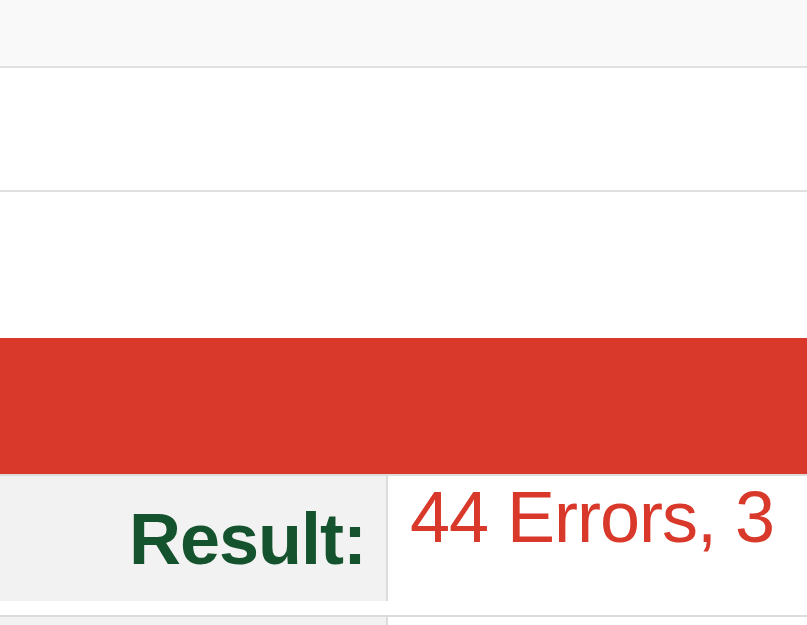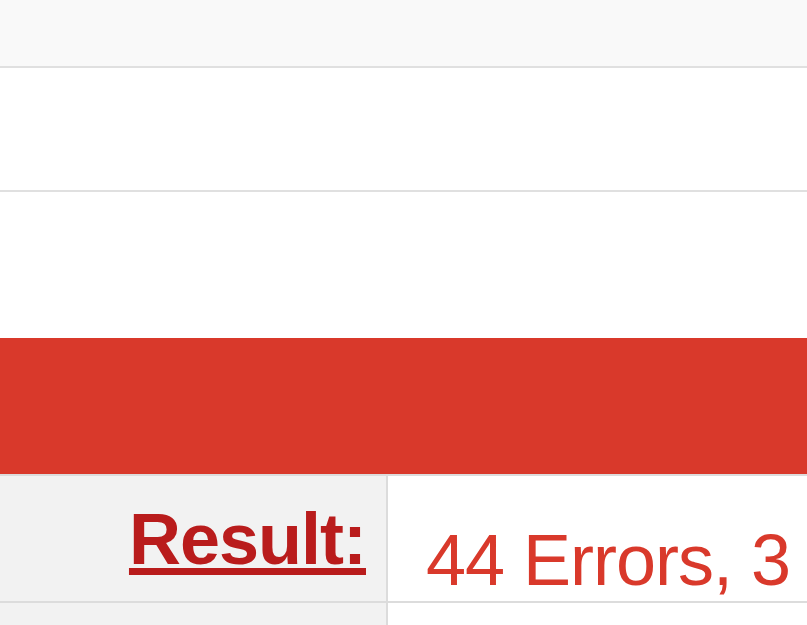--- a/index.html
+++ b/index.html
@@ -45,31 +45,30 @@
       display: flex;
       align-items: center;
       justify-content: flex-end;
       padding-right: 20px;
       height: 125px;
       border-right: 2px solid #dcdcdc;
     }
     .result-label {
       font-size: 72px;
       font-weight: 700;
-      color: #b91c1c;
+      color: #14532d;
       letter-spacing: -1px;
-      text-decoration: underline;
     }
     .result-value-cell {
       flex: 1;
       background: #ffffff;
       display: flex;
-      align-items: flex-end;
-      padding-left: 38px;
-      height: 125px;
+      align-items: flex-start;
+      padding-left: 22px;
+      height: 139px;
       white-space: nowrap;
     }
     .result-value {
       font-size: 72px;
       font-weight: 400;
       color: #d9392b;
       letter-spacing: -1px;
     }
     .bottom-section {
       height: 26px;

